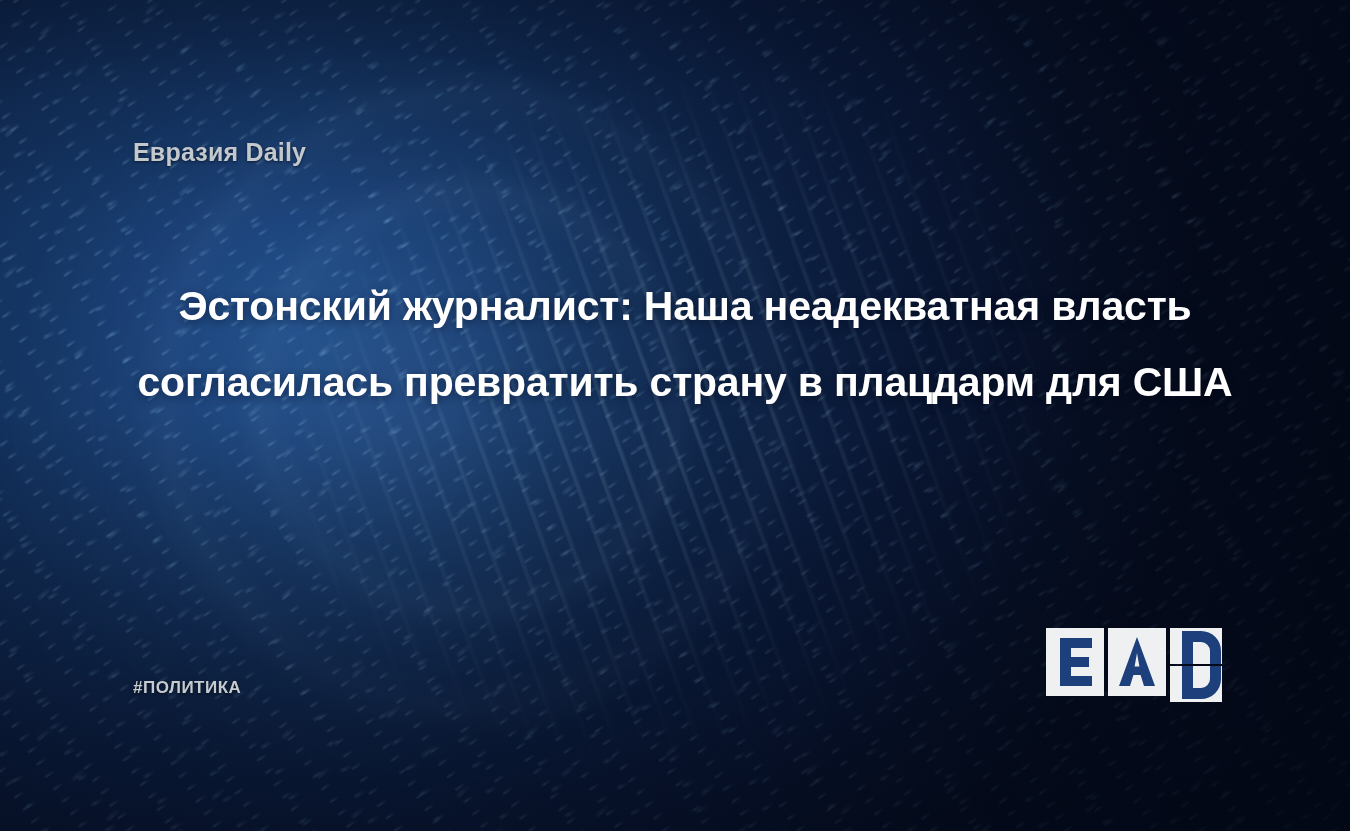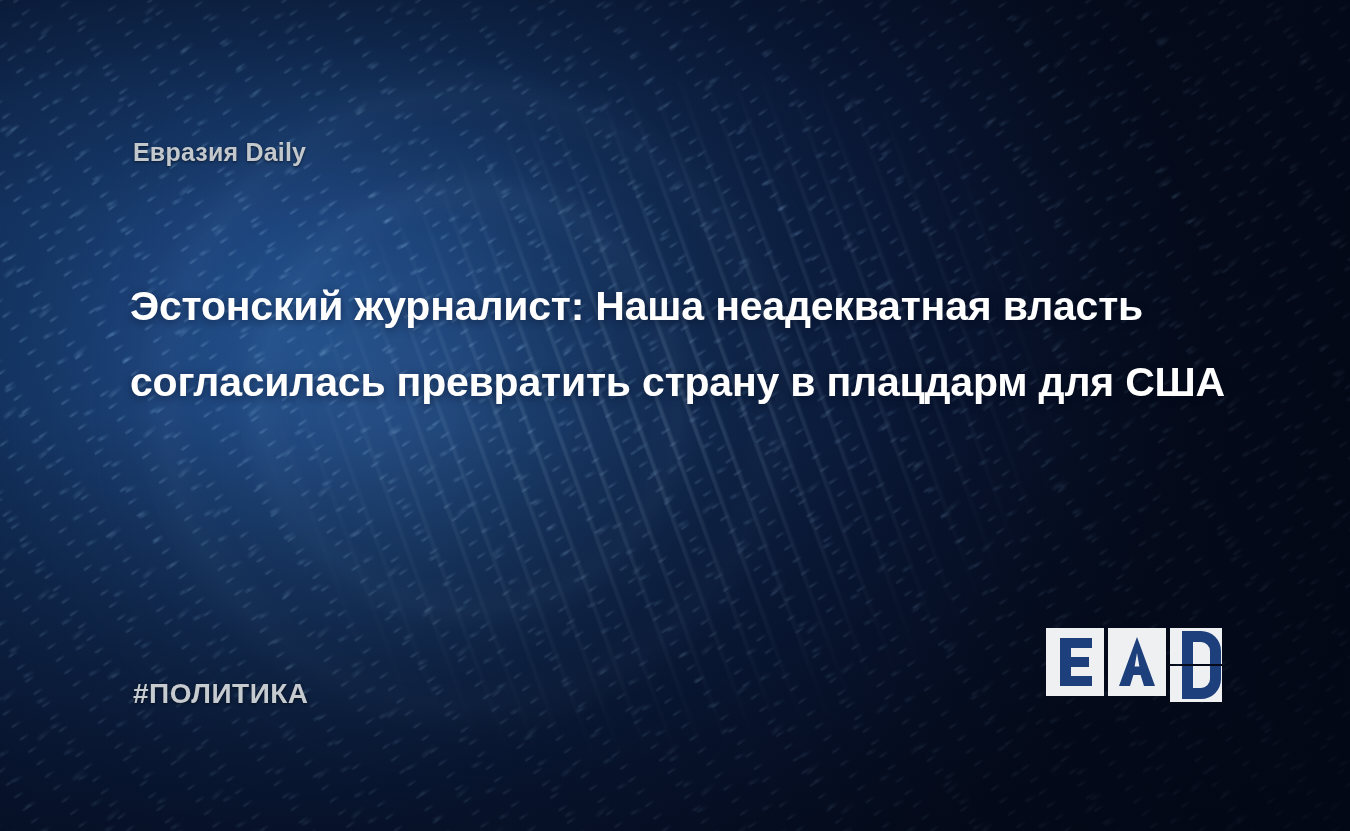--- a/index.html
+++ b/index.html
@@ -179,20 +179,21 @@
       rgba(60,100,160,0.06) 66%,
       rgba(0,0,0,0) 82%);
     filter: blur(26px);
   }
 
   
   .content {
     position: absolute;
     inset: 0;
     z-index: 5;
+    text-align: center;
   }
   .brand {
     position: absolute;
     left: 133px;
     top: 138px;
     font-size: 25px;
     font-weight: bold;
     letter-spacing: .2px;
     color: #c3c8cd;
     text-shadow: 0 1px 3px rgba(0,0,0,.55);
@@ -208,21 +209,21 @@
     line-height: 76px;
     font-weight: bold;
     color: #ffffff;
     letter-spacing: -0.2px;
     text-shadow: 0 2px 8px rgba(0,8,26,.45);
   }
   .tag {
     position: absolute;
     left: 133px;
     top: 678px;
-    font-size: 28px;
+    font-size: 17px;
     font-weight: bold;
     letter-spacing: .5px;
     color: #c6cbd0;
     text-shadow: 0 1px 3px rgba(0,0,0,.55);
     white-space: nowrap;
   }
 
   
   .ead {
     position: absolute;

